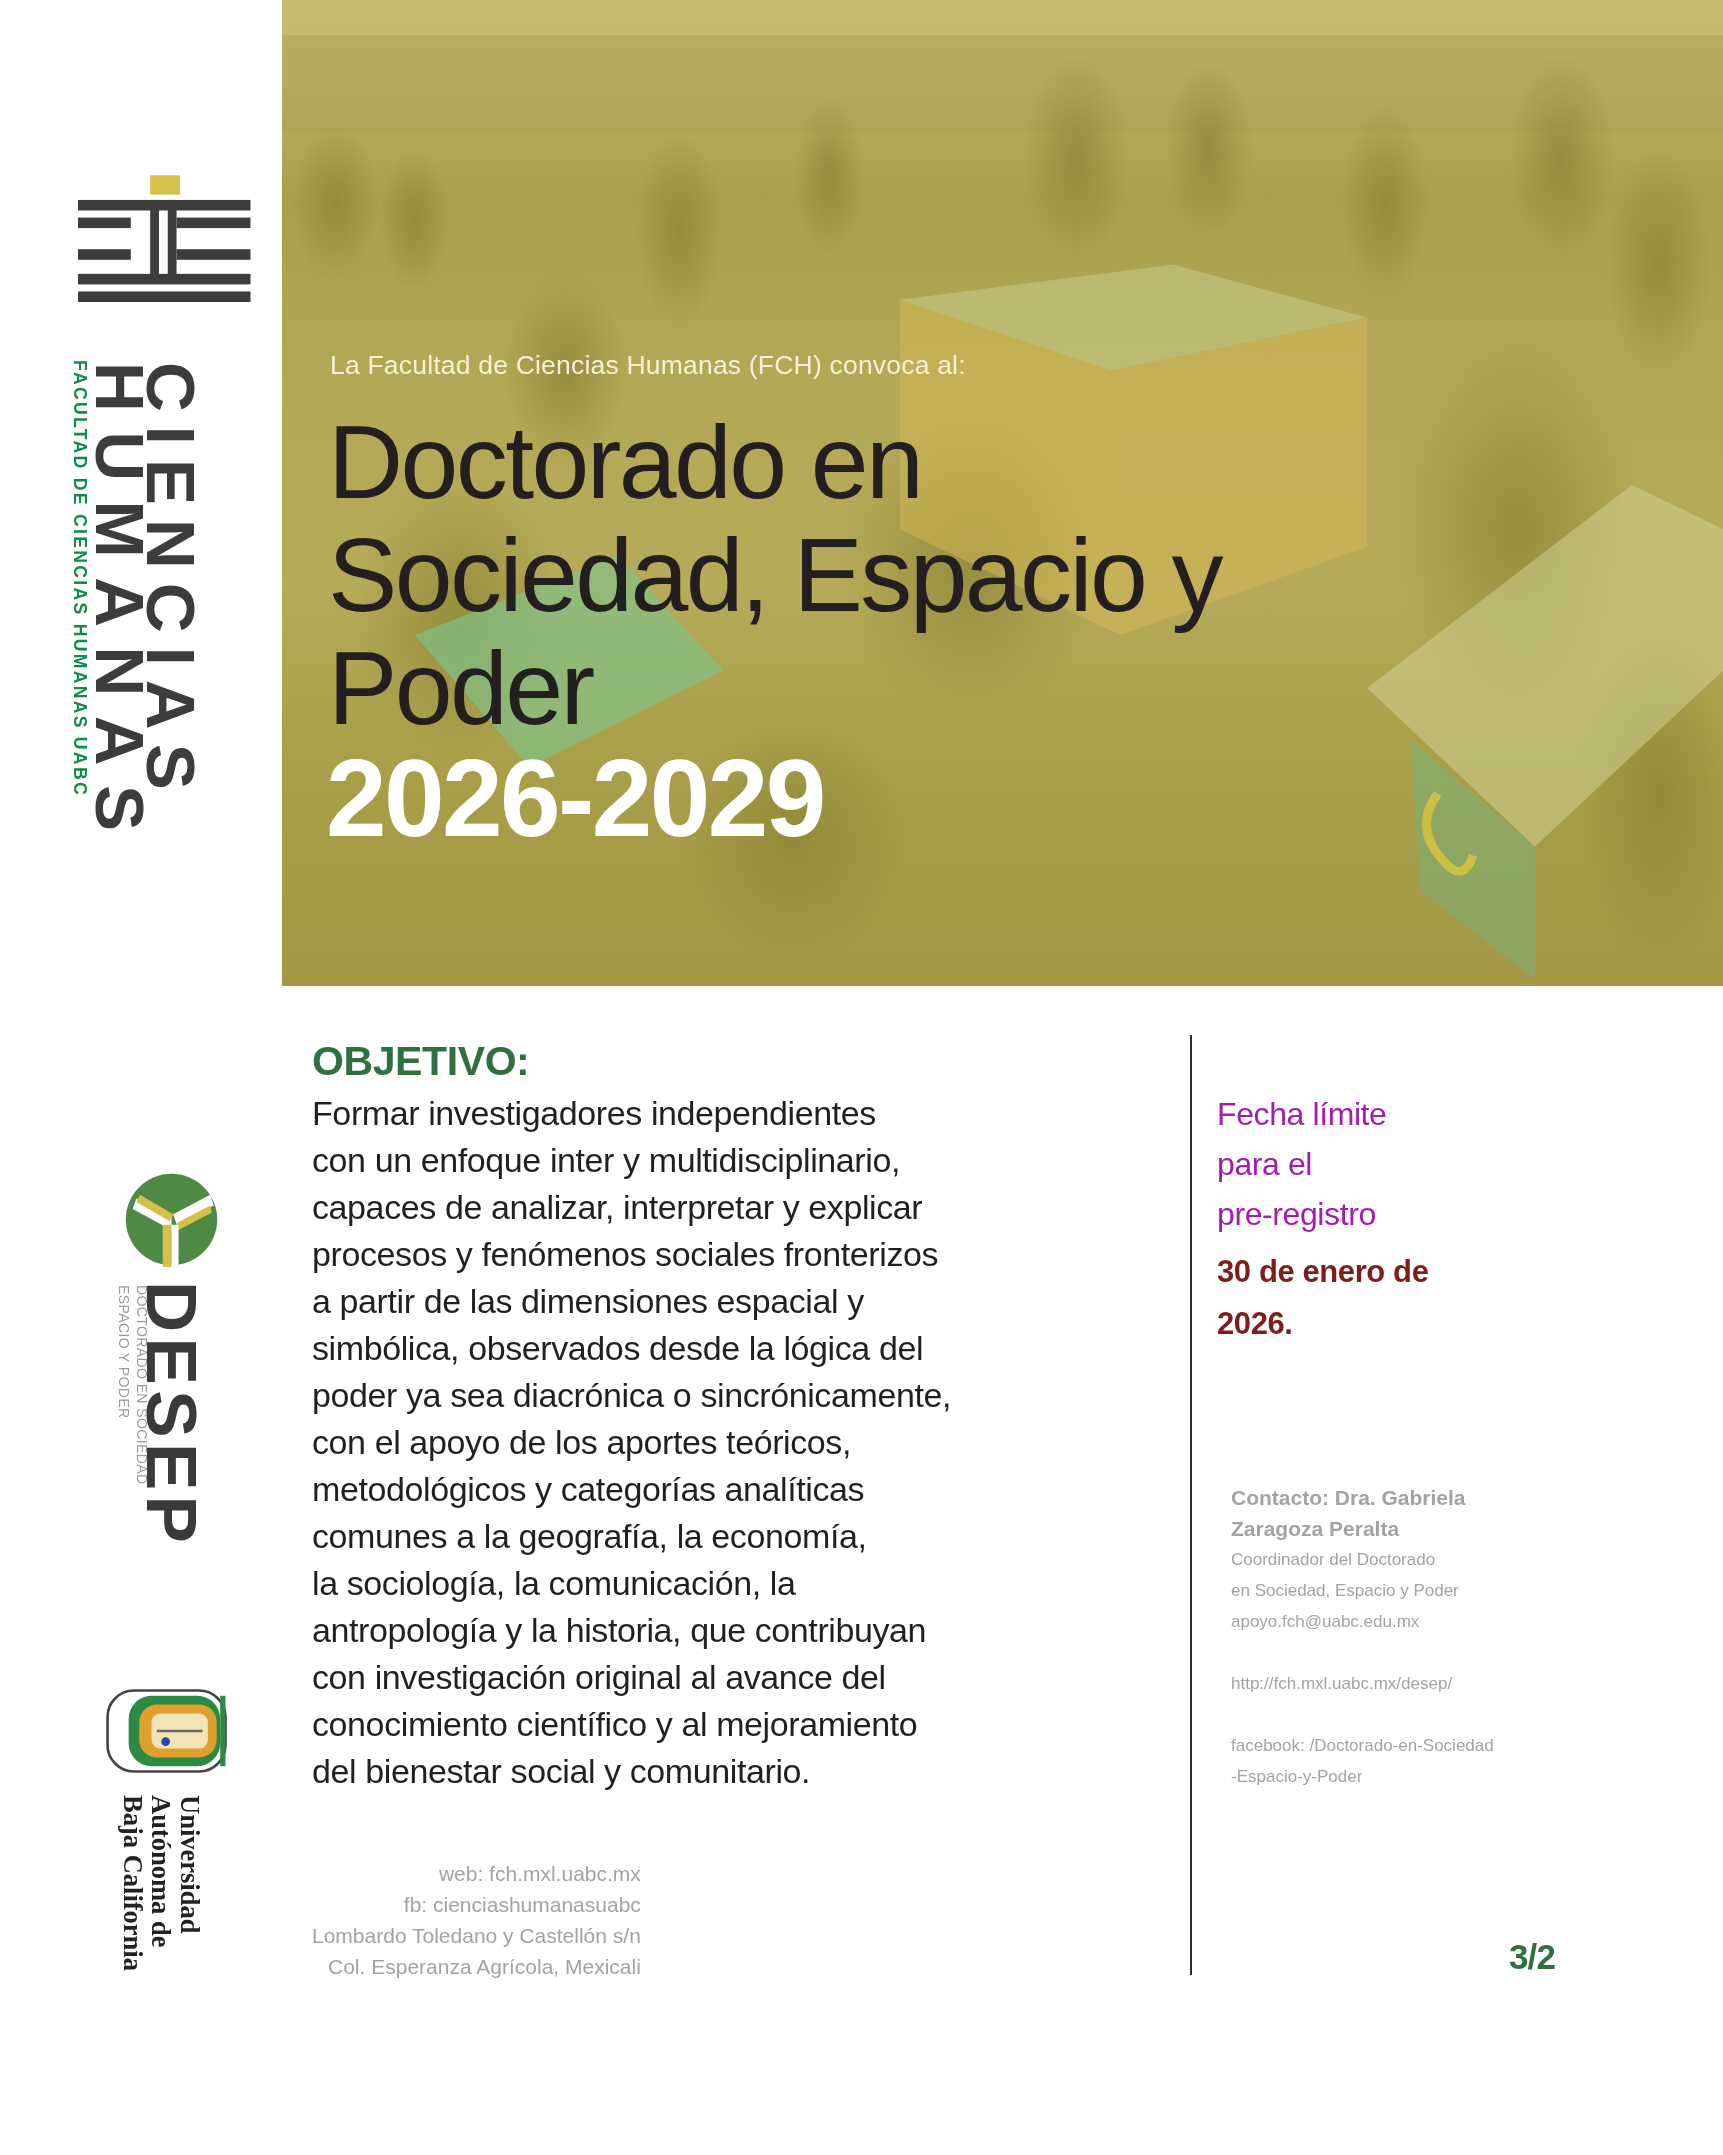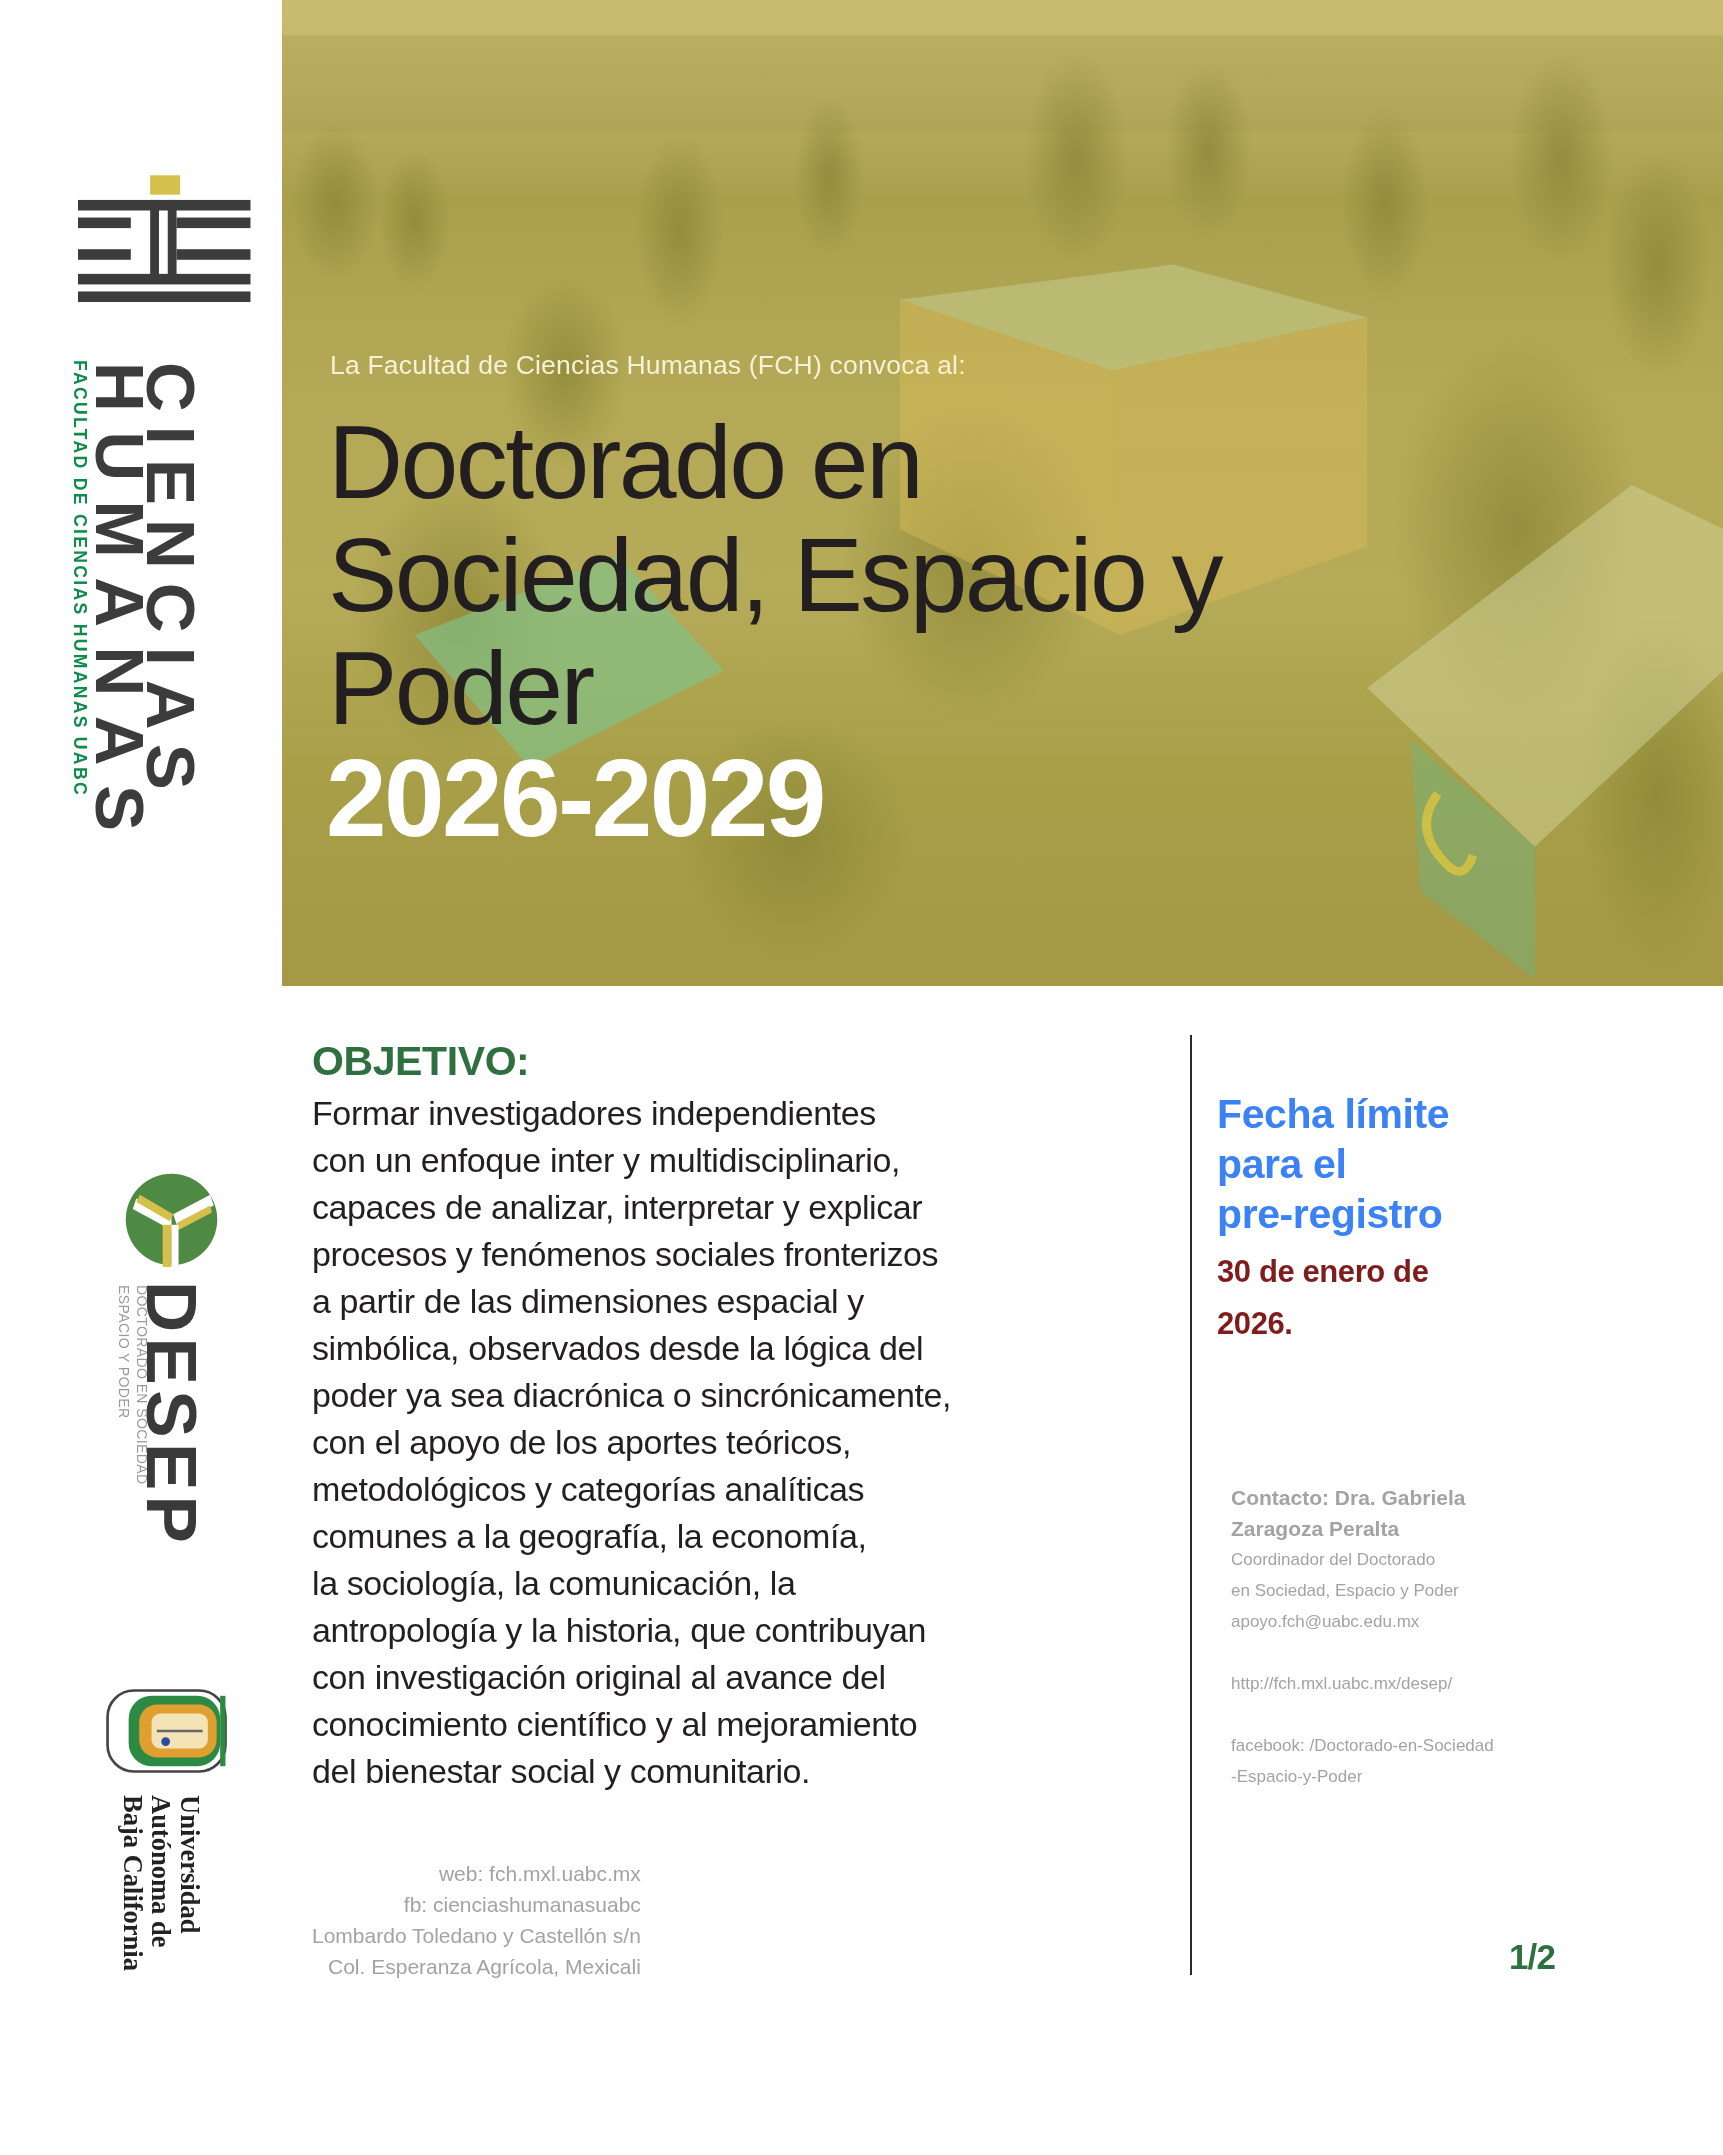--- a/index.html
+++ b/index.html
@@ -66,21 +66,21 @@
     }
 
     .footer-info { position: absolute; left: 312px; top: 1858px; text-align: right; }
     .footer-info .line { display: block; font-size: 21px; line-height: 31px; color: #a3a3a3; }
 
     
     .divider { position: absolute; left: 1190px; top: 1035px; width: 1.8px; height: 940px; background: #2b2b2b; }
 
     
     .deadline { position: absolute; left: 1217px; top: 1089px; }
-    .deadline .dl-line { display: block; font-size: 41px; line-height: 50px; font-weight: bold; color: #3b82f6; letter-spacing: -0.4px; }
+    .deadline .dl-line { display: block; font-size: 32px; line-height: 50px; font-weight: normal; color: #a21caf; letter-spacing: -0.4px; }
     .deadline .dl-date { display: block; font-size: 31px; line-height: 52px; font-weight: bold; color: #7f1d1d; letter-spacing: -0.4px; }
     .deadline .dl-gap { display: block; height: 7px; }
 
     .contact { position: absolute; left: 1223px; top: 1482px; margin-left: 8px; }
     .contact .c-bold { display: block; font-size: 21px; line-height: 31px; font-weight: bold; color: #a3a3a3; }
     .contact .c-line { display: block; font-size: 17px; line-height: 31px; color: #a3a3a3; }
     .contact .c-gap { display: block; height: 31px; }
 
     .page-num { position: absolute; left: 1509px; top: 1937px; font-size: 35px; font-weight: bold; color: #2f7040; letter-spacing: -0.9px; }
   </style>
@@ -223,14 +223,14 @@
   <span class="c-line">Coordinador del Doctorado</span>
   <span class="c-line">en Sociedad, Espacio y Poder</span>
   <span class="c-line">apoyo.fch@uabc.edu.mx</span>
   <span class="c-gap"></span>
   <span class="c-line">http://fch.mxl.uabc.mx/desep/</span>
   <span class="c-gap"></span>
   <span class="c-line">facebook: /Doctorado-en-Sociedad</span>
   <span class="c-line">-Espacio-y-Poder</span>
 </div>
 
-<div class="page-num">1/2</div>
+<div class="page-num">3/2</div>
 
 
 </body></html>

